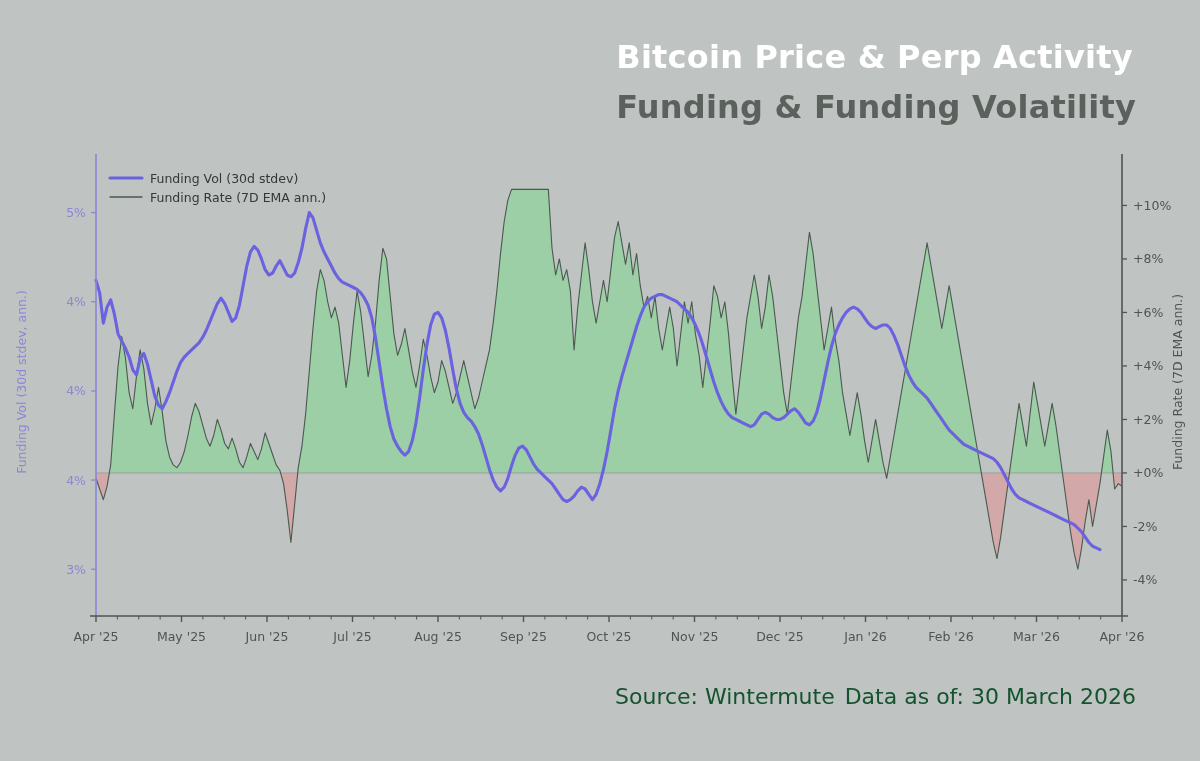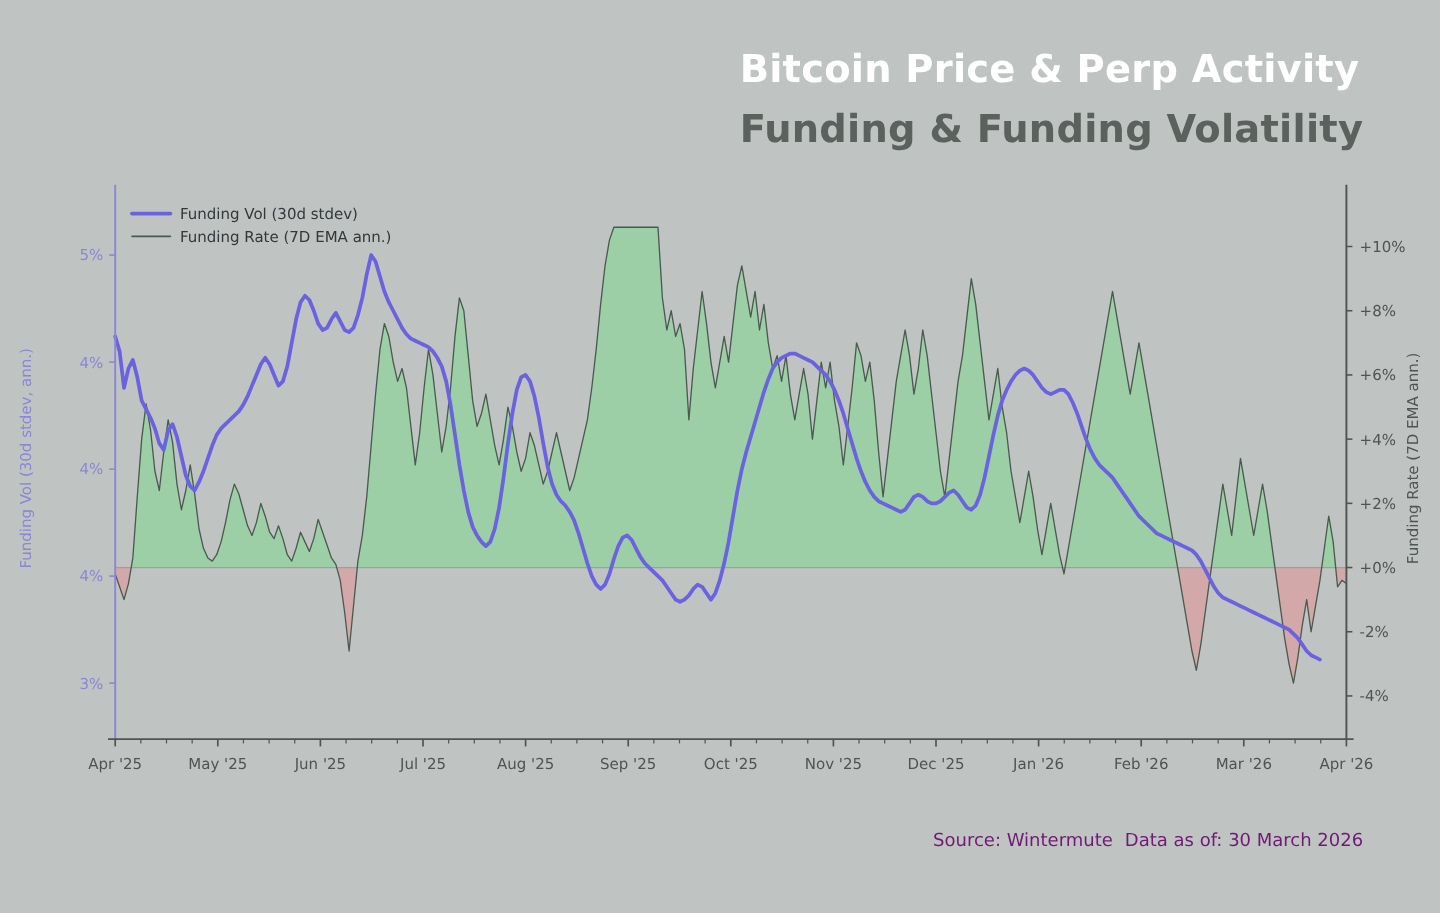--- a/index.html
+++ b/index.html
@@ -79,22 +79,22 @@
   .legend-label {
     font-family: "DejaVu Sans", "Liberation Sans", sans-serif;
     font-size: 12.5px;
     fill: #33383a;
   }
 
   
   #footer {
     position: absolute;
     right: 64px; bottom: 52px;
-    font-size: 15px;
-    color: #701a75;
+    font-size: 22px;
+    color: #14532d;
     white-space: nowrap;
   }
   #footer .gap { display: inline-block; width: 10px; }
 </style>
 </head>
 <body>
 
 <div id="header">
 
 

